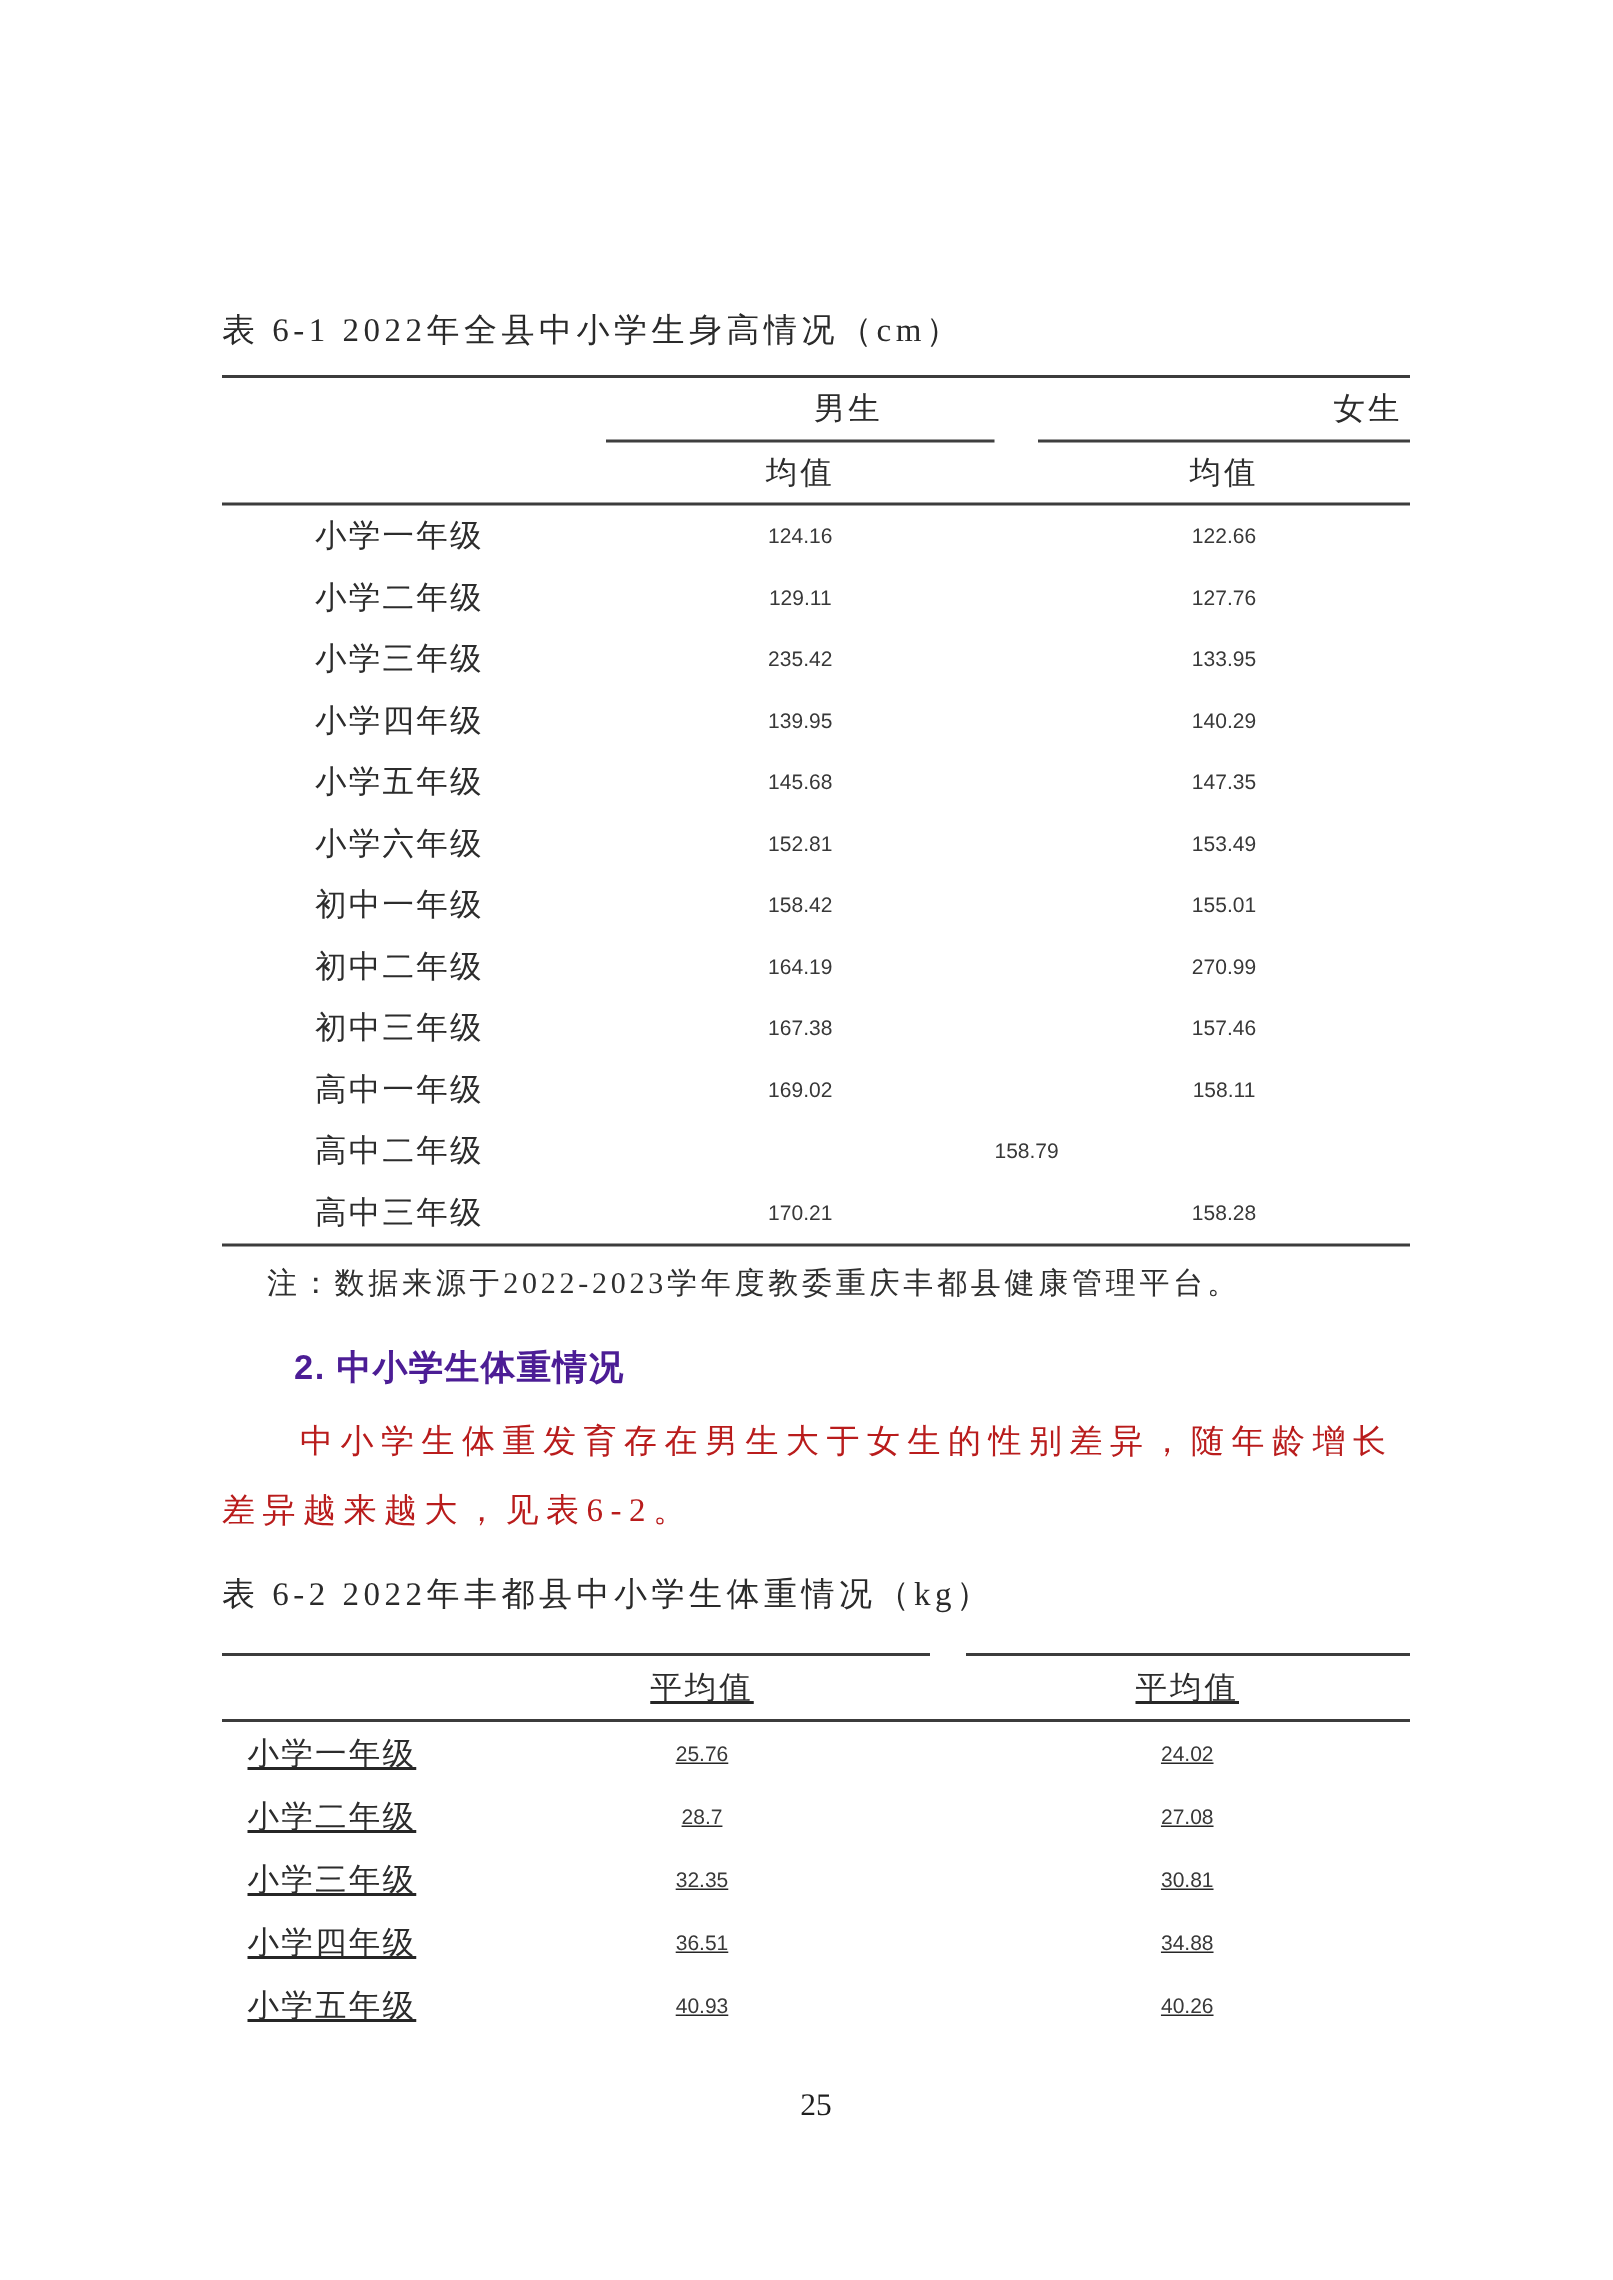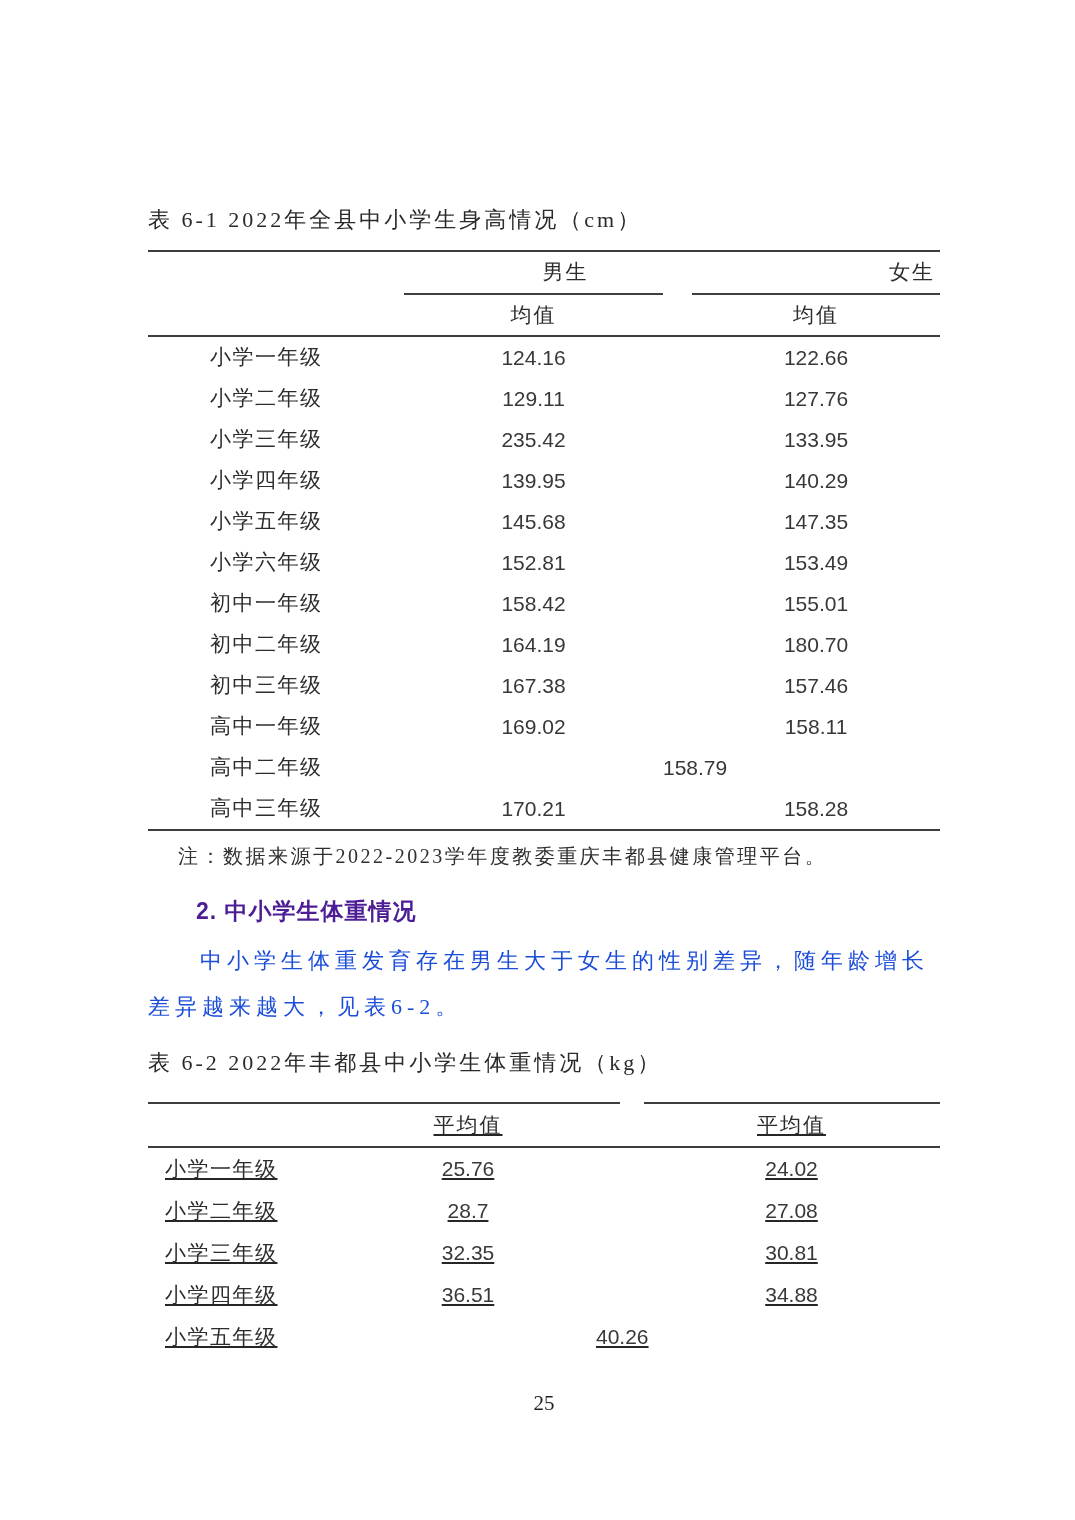--- a/index.html
+++ b/index.html
@@ -52,21 +52,21 @@
     color: #4c1d95;
     font-family: "Liberation Sans", "DejaVu Sans", sans-serif;
     white-space: nowrap;
   }
   .para { margin-top: 12px; }
   .pline {
     height: 46px;
     line-height: 46px;
     font-size: 22px;
     letter-spacing: 5px;
-    color: #1d4ed8;
+    color: #b91c1c;
     white-space: nowrap;
   }
   .pline.indent { padding-left: 52px; }
 
   .pagenum {
     margin-top: 32px;
     height: 26px;
     line-height: 26px;
     text-align: center;
     font-size: 21px;
@@ -101,21 +101,21 @@
     font-size: 21px;
     color: #2c2c2c;
     letter-spacing: 1.5px;
     text-align: left;
     white-space: nowrap;
   }
   .t1grid .label { padding-left: 62px; }
   .t2grid .label { padding-left: 17px; }
   .num {
     font-family: "Liberation Sans", "DejaVu Sans", sans-serif;
-    font-size: 21px;
+    font-size: 14px;
     color: #383838;
     text-align: center;
   }
 </style>
 </head>
 <body>
 
 <div class="page">
   <div class="content">
 
@@ -186,21 +186,21 @@
           <div class="t1grid body-row">
             <div class="label">初中一年级</div>
             <div class="num">158.42</div>
             <div class=""></div>
             <div class="num">155.01</div>
           </div>
           <div class="t1grid body-row">
             <div class="label">初中二年级</div>
             <div class="num">164.19</div>
             <div class=""></div>
-            <div class="num">180.70</div>
+            <div class="num">270.99</div>
           </div>
           <div class="t1grid body-row">
             <div class="label">初中三年级</div>
             <div class="num">167.38</div>
             <div class=""></div>
             <div class="num">157.46</div>
           </div>
           <div class="t1grid body-row">
             <div class="label">高中一年级</div>
             <div class="num">169.02</div>
@@ -268,20 +268,21 @@
             <div class="num">30.81</div>
           </div>
           <div class="t2grid body-row">
             <div class="label">小学四年级</div>
             <div class="num">36.51</div>
             <div class=""></div>
             <div class="num">34.88</div>
           </div>
           <div class="t2grid body-row">
             <div class="label">小学五年级</div>
+            <div class="num">40.93</div>
             <div class=""></div>
             <div class="num">40.26</div>
           </div>
         </div>
     </div>
 
     <div class="pagenum">25</div>
 
   </div>
 </div>

